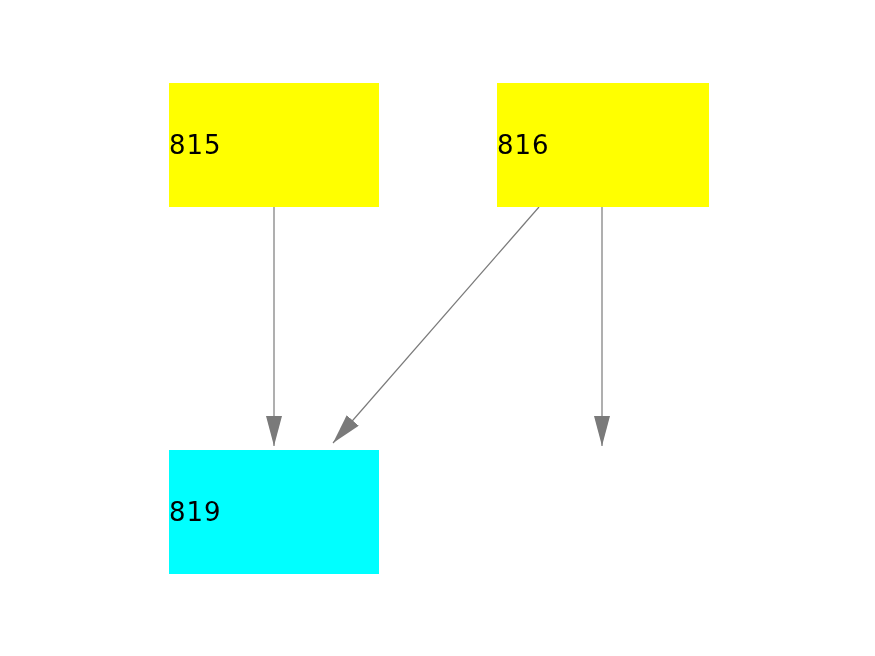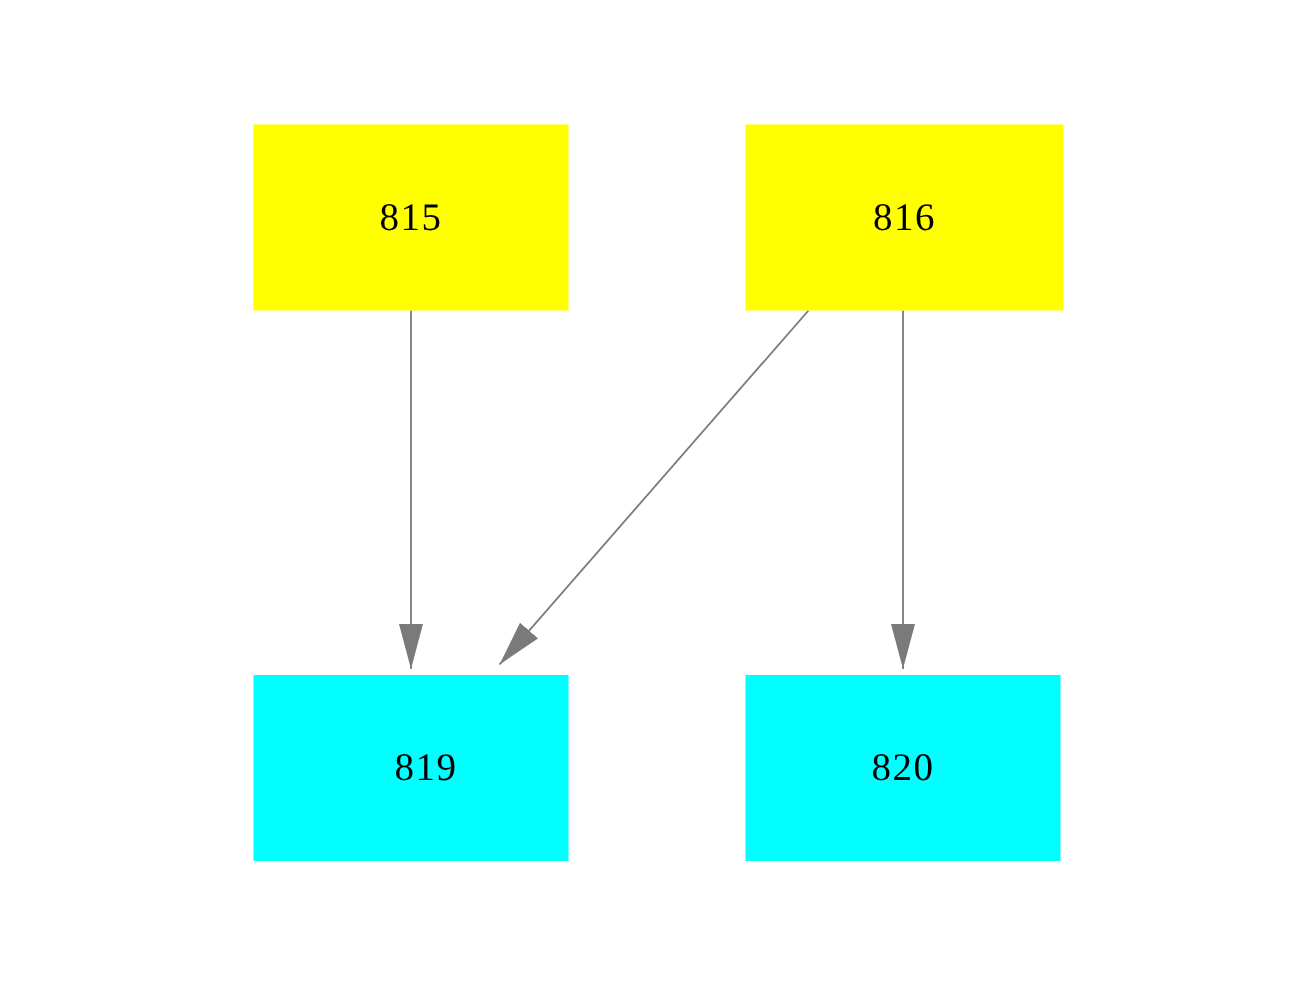--- a/index.html
+++ b/index.html
@@ -20,23 +20,22 @@
     left: 0;
     top: 0;
     width: 875px;
     height: 656px;
     pointer-events: none;
   }
   .node {
     position: absolute;
     display: flex;
     align-items: center;
-    justify-content: center;
+    justify-content: flex-start;
     box-sizing: border-box;
-    font-family: Liberation Serif, serif;
   }
   .node-label {
     font-size: 26px;
     color: #000000;
     letter-spacing: 1px;
   }
 </style>
 </head>
 <body>
 
@@ -54,21 +53,18 @@
     </svg>
 
   <div class="node" id="node-0" style="left: 169px; top: 83px; width: 210px; height: 124px; background: rgb(255, 255, 0);">
     <span class="node-label">815</span>
   </div>
 
   <div class="node" id="node-1" style="left: 497px; top: 83px; width: 212px; height: 124px; background: rgb(255, 255, 0);">
     <span class="node-label">816</span>
   </div>
 
-  <div class="node" id="node-2" style="left: 169px; top: 450px; width: 210px; height: 124px; background: rgb(0, 255, 255); padding-left: 20px;">
+  <div class="node" id="node-2" style="left: 169px; top: 450px; width: 210px; height: 124px; background: rgb(0, 255, 255);">
     <span class="node-label">819</span>
   </div>
 
-  <div class="node" id="node-3" style="left: 497px; top: 450px; width: 210px; height: 124px; background: rgb(0, 255, 255);">
-    <span class="node-label">820</span>
-  </div>
 
 </div>
 
 </body></html>

